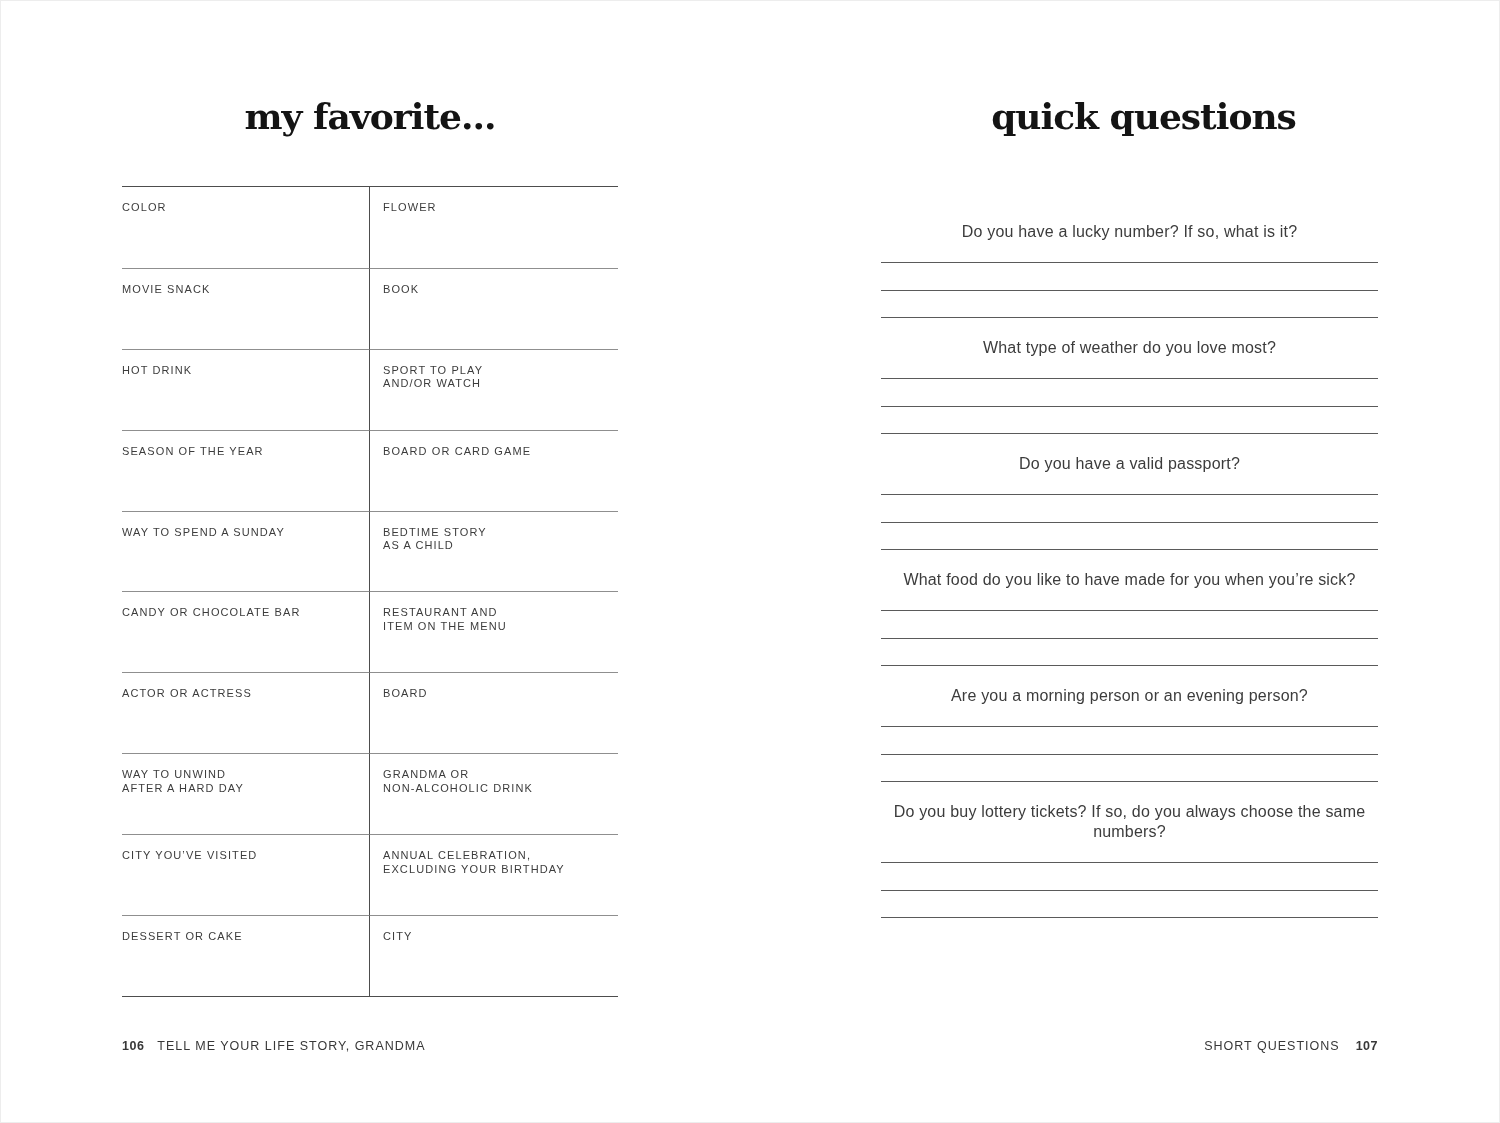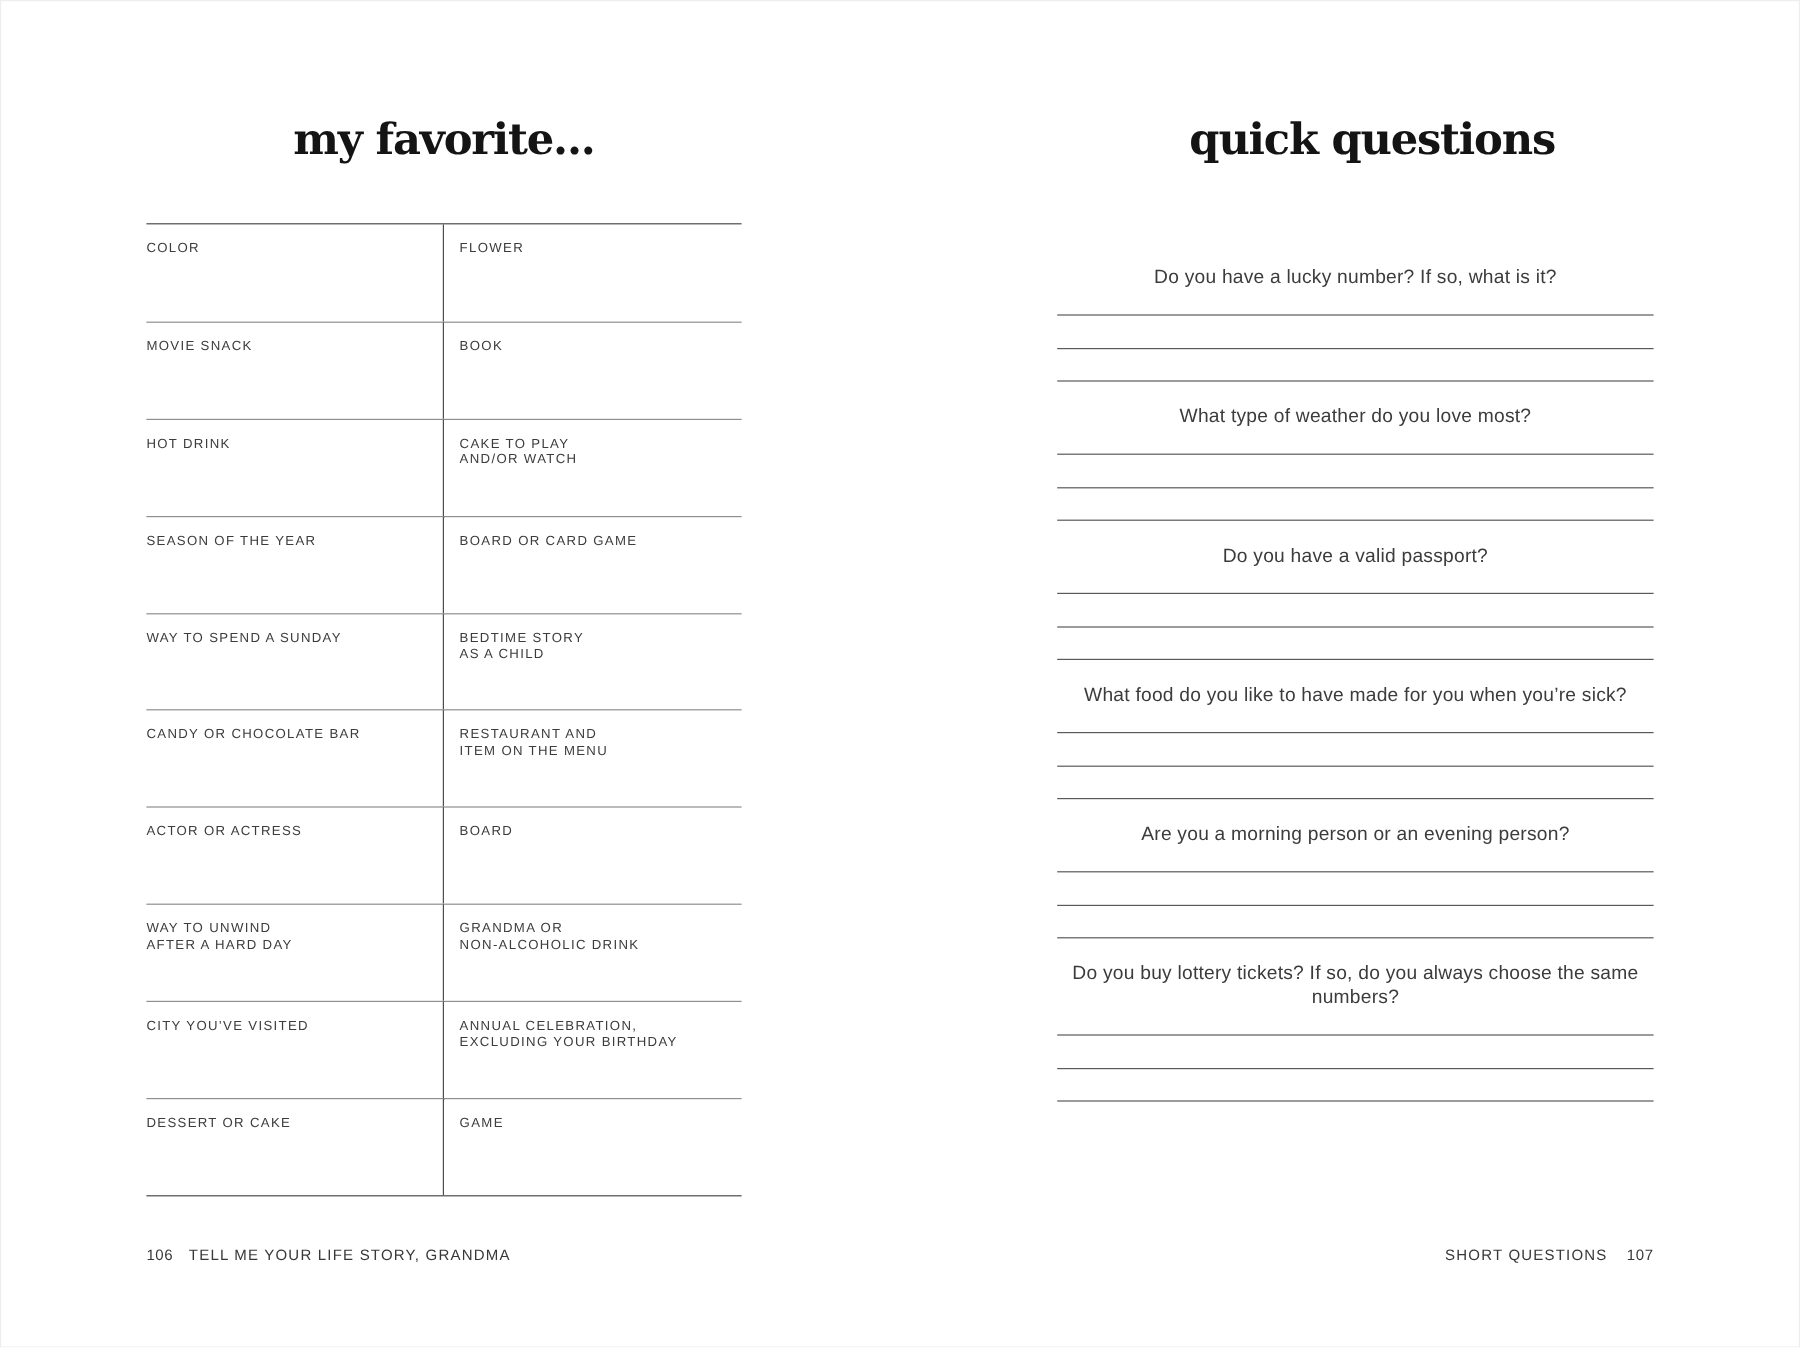--- a/index.html
+++ b/index.html
@@ -90,21 +90,21 @@
   .footer {
     position: absolute;
     top: 1039px;
     font-size: 12.5px;
     letter-spacing: 1px;
     color: var(--footer-ink, #383838);
     white-space: nowrap;
   }
   #left-footer { left: 122px; }
   #right-footer { left: 131px; width: 497px; text-align: right; }
-  .page-num { font-weight: normal; letter-spacing: 0.5px; }
+  .page-num { font-weight: bold; letter-spacing: 0.5px; }
   #left-footer .book-title { margin-left: 13px; }
   #right-footer .page-num { margin-left: 16px; }
 </style>
 </head>
 <body>
 
 <div id="canvas">
 
   <div class="page" id="left-page">
 
@@ -123,21 +123,21 @@
         <div class="cell-label">MOVIE SNACK</div>
       </div>
       <div class="cell c2 rsep">
         <div class="cell-label">BOOK</div>
       </div>
 
       <div class="cell c1 rsep">
         <div class="cell-label">HOT DRINK</div>
       </div>
       <div class="cell c2 rsep">
-        <div class="cell-label">CAKE TO PLAY
+        <div class="cell-label">SPORT TO PLAY
 AND/OR WATCH</div>
       </div>
 
       <div class="cell c1 rsep">
         <div class="cell-label">SEASON OF THE YEAR</div>
       </div>
       <div class="cell c2 rsep">
         <div class="cell-label">BOARD OR CARD GAME</div>
       </div>
 
@@ -178,21 +178,21 @@
       </div>
       <div class="cell c2 rsep">
         <div class="cell-label">ANNUAL CELEBRATION,
 EXCLUDING YOUR BIRTHDAY</div>
       </div>
 
       <div class="cell c1 rsep">
         <div class="cell-label">DESSERT OR CAKE</div>
       </div>
       <div class="cell c2 rsep">
-        <div class="cell-label">GAME</div>
+        <div class="cell-label">CITY</div>
       </div>
     </div>
 
     <div class="footer" id="left-footer">
       <span class="page-num">106</span><span class="book-title">TELL ME YOUR LIFE STORY, GRANDMA</span>
     </div>
   </div>
 
   <div class="page" id="right-page">
 

